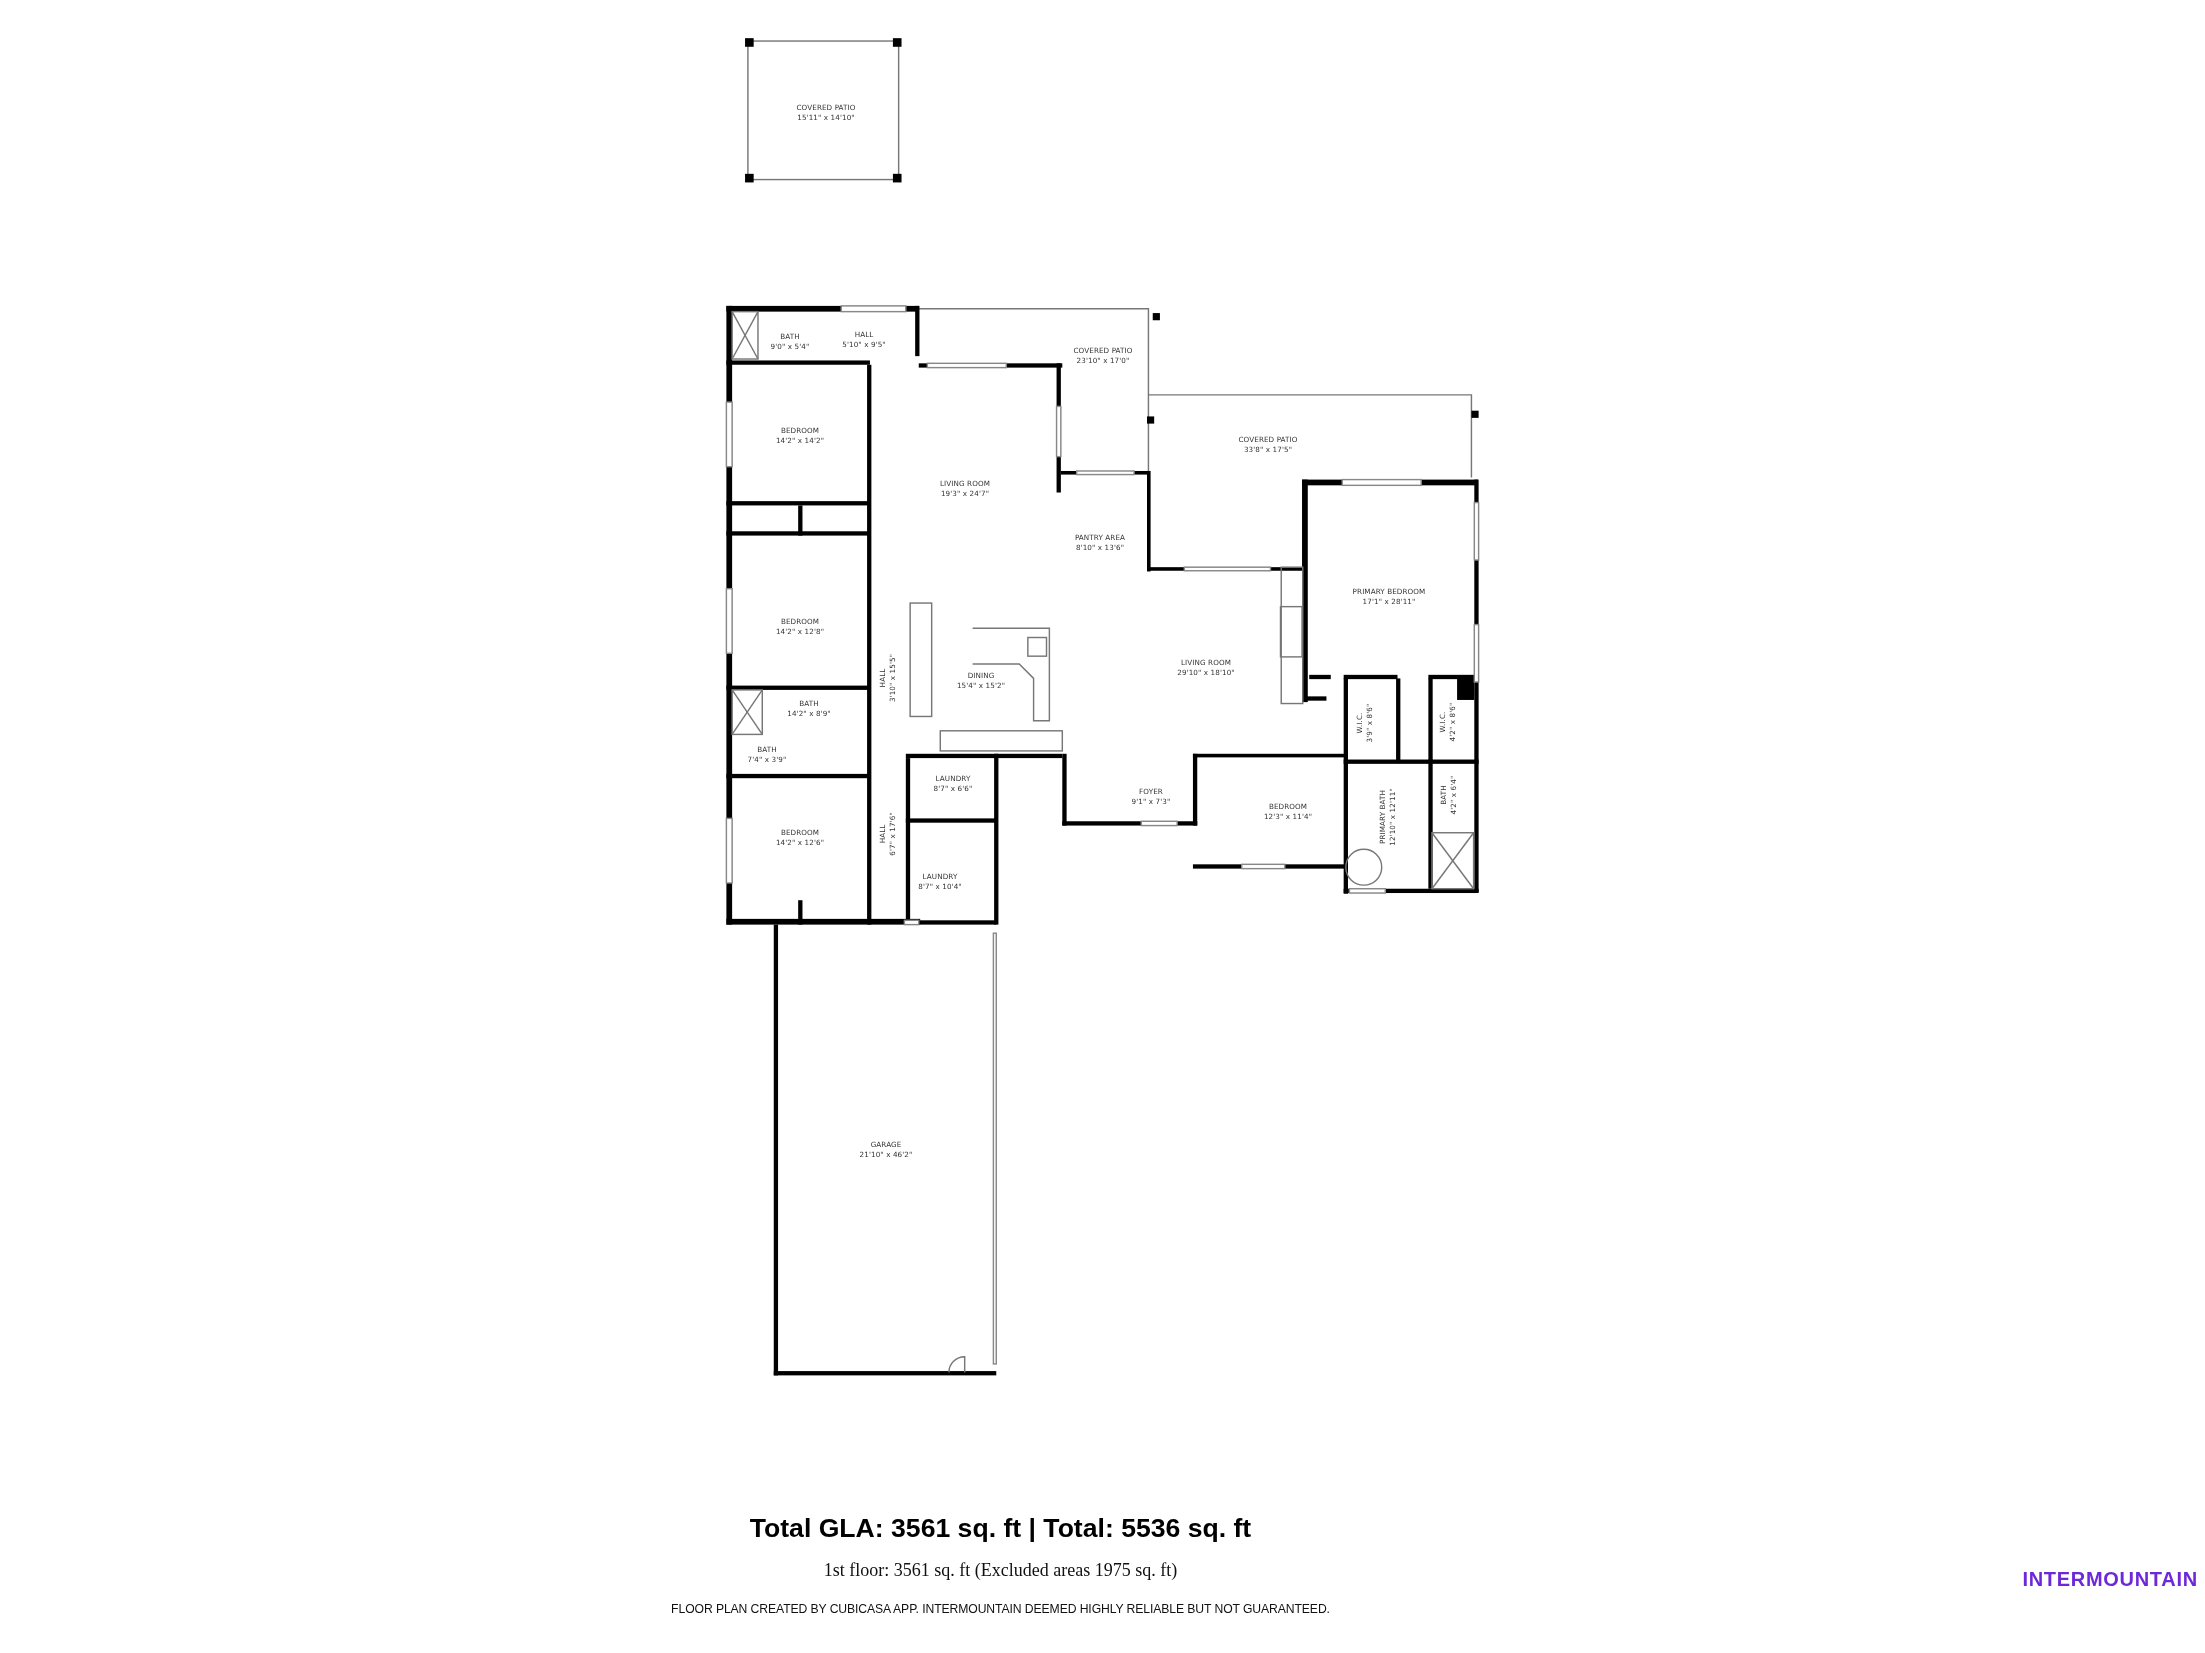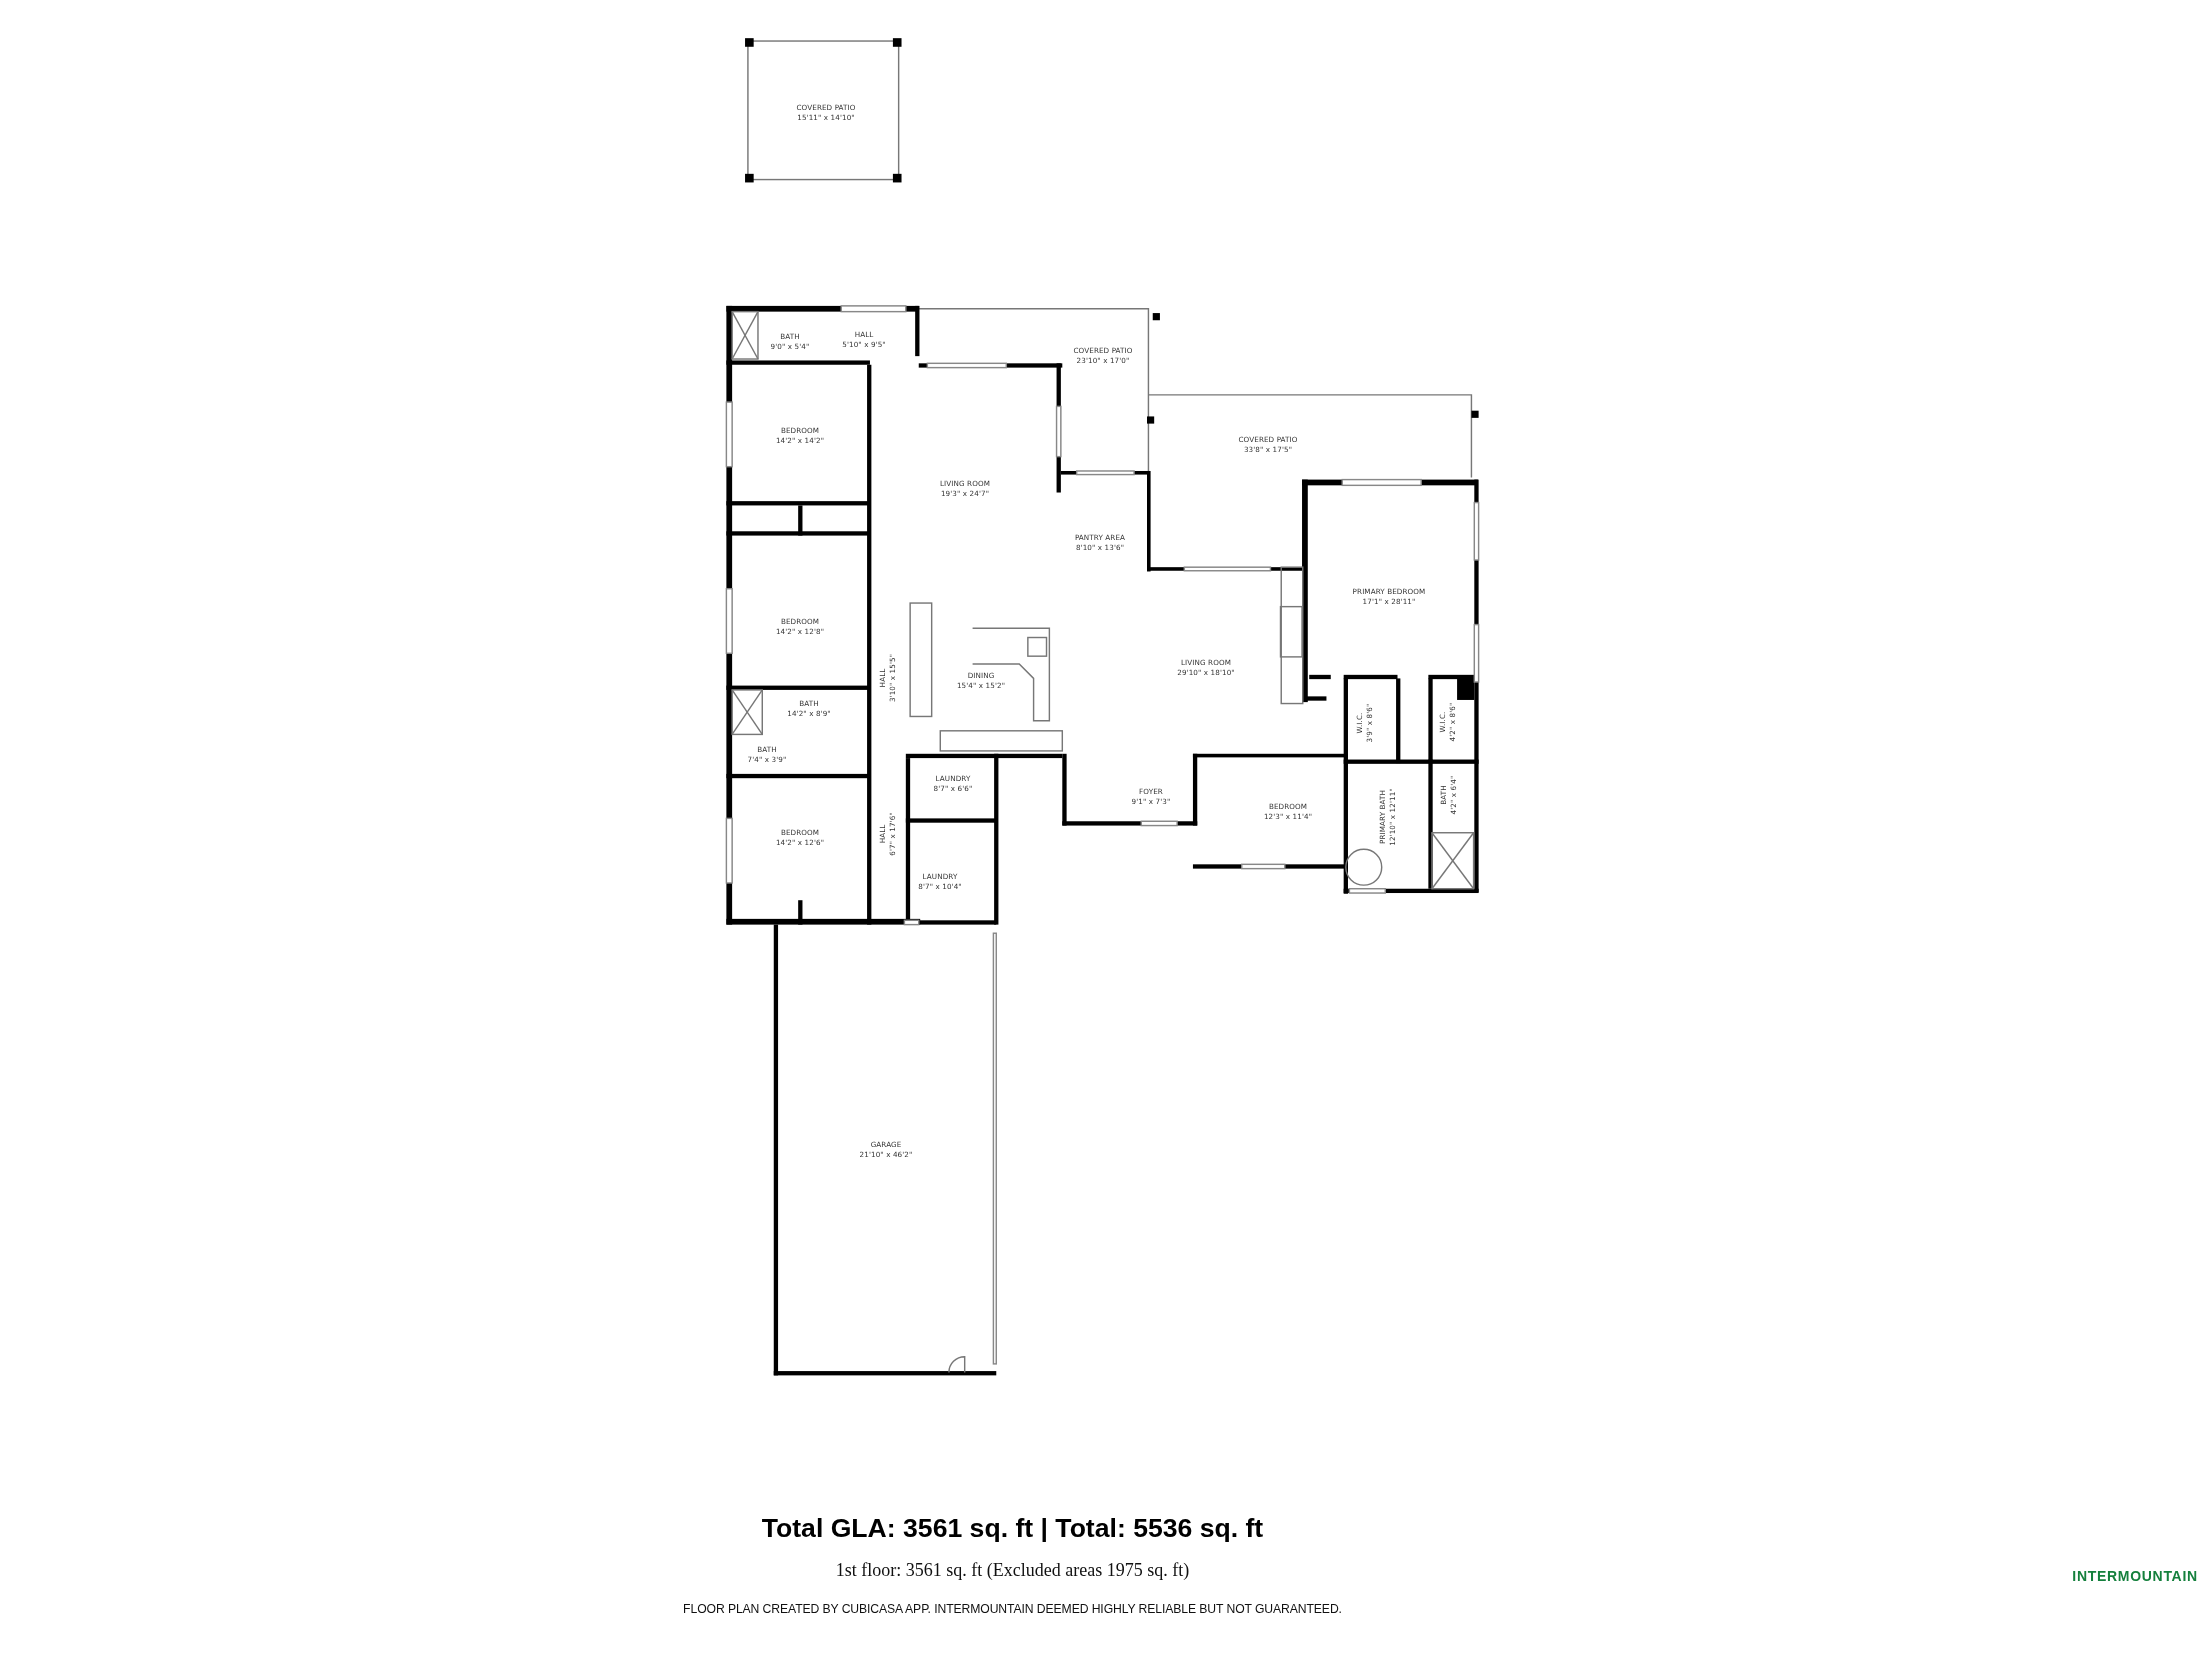--- a/index.html
+++ b/index.html
@@ -3,25 +3,25 @@
 <meta charset="utf-8">
 <style>
   html, body { margin:0; padding:0; background:#ffffff; }
   body { width:2205px; height:1654px; position:relative; overflow:hidden; font-family:"DejaVu Sans", sans-serif; }
   #plan { position:absolute; left:0; top:0; width:2205px; height:1654px; }
   .wall { fill:#000; }
   .thin { stroke:#777; stroke-width:2; fill:none; }
   .win { fill:#fff; stroke:#888; stroke-width:2; }
   .lbl { position:absolute; text-align:center; color:#333; font-size:7.2px; line-height:10px; transform:translate(-50%,-50%); white-space:nowrap; letter-spacing:0.1px; }
   .lbl.v { transform:translate(-50%,-50%) rotate(-90deg); }
-  .footer { position:absolute; left:12px; width:2001px; text-align:center; color:#000; }
+  .footer { position:absolute; left:0; width:2001px; text-align:center; color:#000; }
   #f1 { top:1513px; font-size:26.6px; font-weight:bold; font-family:"Liberation Sans", sans-serif; }
   #f2 { top:1548px; font-size:18px; font-family:Liberation Serif, serif; color:#111;margin-top:12px; }
   #f3 { top:1602px; font-size:12.2px; font-family:"Liberation Sans", sans-serif; color:#111; letter-spacing:-0.1px; }
-  #wm { position:absolute; right:7.2px; top:1568px; font-size:14px; color:#15803d; font-weight:bold; font-family:"Liberation Sans", sans-serif; letter-spacing:0.7px; }
+  #wm { position:absolute; right:7.2px; top:1568px; font-size:20px; color:#6d28d9; font-weight:bold; font-family:"Liberation Sans", sans-serif; letter-spacing:0.7px; }
 </style>
 </head>
 <body>
 
 <svg id="plan" viewBox="0 0 3072 2304" xmlns="http://www.w3.org/2000/svg">
 
   <g>
     <rect x="1042" y="57" width="210" height="193" class="thin"></rect>
     <rect x="1038" y="53" width="12" height="12" class="wall"></rect>
     <rect x="1244" y="53" width="12" height="12" class="wall"></rect>

